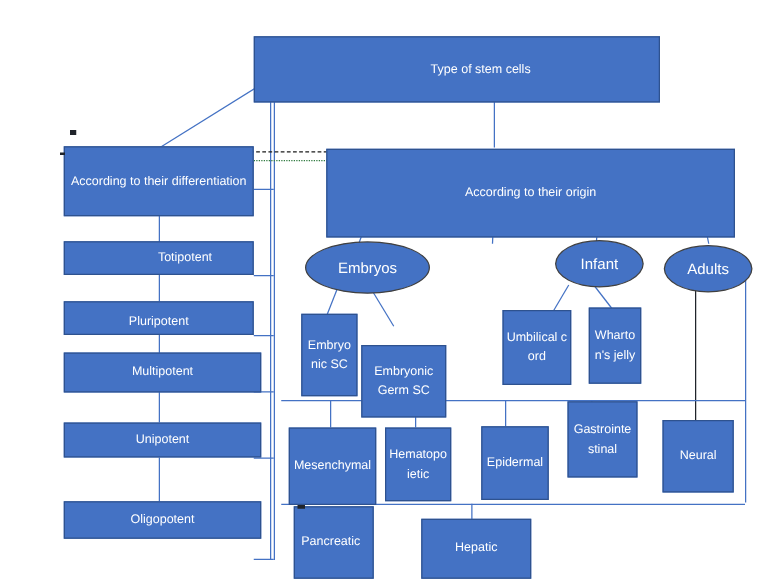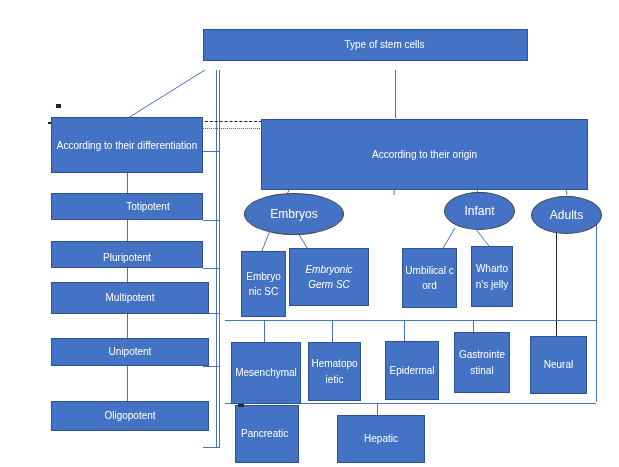--- a/index.html
+++ b/index.html
@@ -138,21 +138,21 @@
   <div class="conn v" style="left:264px; top:320px; height:22px;"></div>
   <div class="conn v" style="left:332px; top:320px; height:22px;"></div>
   <div class="conn v" style="left:404px; top:320px; height:21px;"></div>
   <div class="conn v" style="left:473px; top:320px; height:21px;"></div>
 
   <div class="conn h" style="left:225px; top:403px; width:371px;"></div>
   <div class="conn v" style="left:243px; top:403px; height:6px;"></div>
   <div class="conn v" style="left:377px; top:403px; height:14px;"></div>
   <div class="tick" style="left:238px; top:404px; width:6px; height:3px;"></div>
 
-  <div class="node wide-text" style="left:203px; top:29px; width:325px; height:32px;padding-left:40px;">
+  <div class="node wide-text" style="left:203px; top:29px; width:325px; height:53px;padding-left:40px;">
     <span>Type of stem cells</span>
   </div>
 
   <div class="node wide-text" style="left:51px; top:117px; width:152px; height:56px; line-height:1.5;">
     <span>According to their differentiation</span>
   </div>
 
   <div class="node wide-text" style="left:261px; top:119px; width:327px; height:71px;">
     <span>According to their origin</span>
   </div>
@@ -179,41 +179,41 @@
   <div class="ellipse" style="left:444px; top:192px; width:71px; height:38px;">
     <span>Infant</span>
   </div>
   <div class="ellipse" style="left:531px; top:196px; width:71px; height:38px;">
     <span>Adults</span>
   </div>
 
   <div class="node" style="left:241px; top:251px; width:45px; height:66px;">
     <span>Embryonic SC</span>
   </div>
-  <div class="node wide-text" style="left:289px; top:248px; width:80px; height:58px;font-style:italic;">
+  <div class="node wide-text" style="left:289px; top:276px; width:68px; height:58px;">
     <span>Embryonic Germ SC</span>
   </div>
 
   <div class="node" style="left:402px; top:248px; width:55px; height:60px;">
     <span>Umbilical cord</span>
   </div>
   <div class="node" style="left:471px; top:246px; width:42px; height:61px;">
     <span>Wharton's jelly</span>
   </div>
 
   <div class="node" style="left:231px; top:342px; width:70px; height:62px;">
     <span>Mesenchymal</span>
   </div>
   <div class="node" style="left:308px; top:342px; width:53px; height:59px;">
     <span>Hematopoietic</span>
   </div>
   <div class="node" style="left:385px; top:341px; width:54px; height:59px;">
     <span>Epidermal</span>
   </div>
-  <div class="node" style="left:454px; top:332px; width:56px; height:61px;">
+  <div class="node" style="left:454px; top:321px; width:56px; height:61px;">
     <span>Gastrointestinal</span>
   </div>
   <div class="node wide-text" style="left:530px; top:336px; width:57px; height:58px;">
     <span>Neural</span>
   </div>
 
   <div class="node" style="left:235px; top:405px; width:64px; height:58px; justify-content:flex-start; align-items:center; text-align:center; padding-left:5px;">
     <span>Pancreatic</span>
   </div>
   <div class="node wide-text" style="left:337px; top:415px; width:88px; height:48px;">

